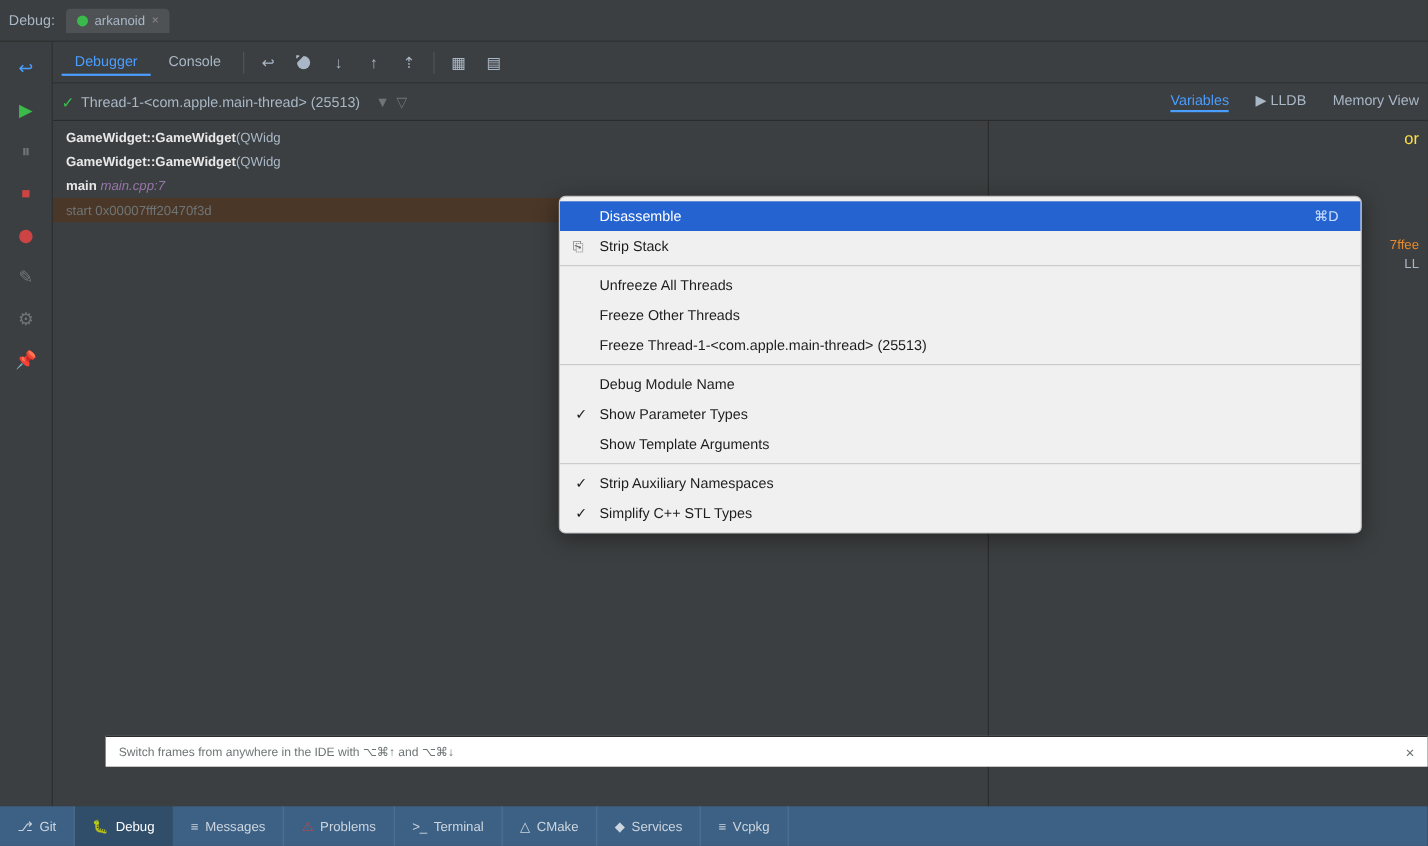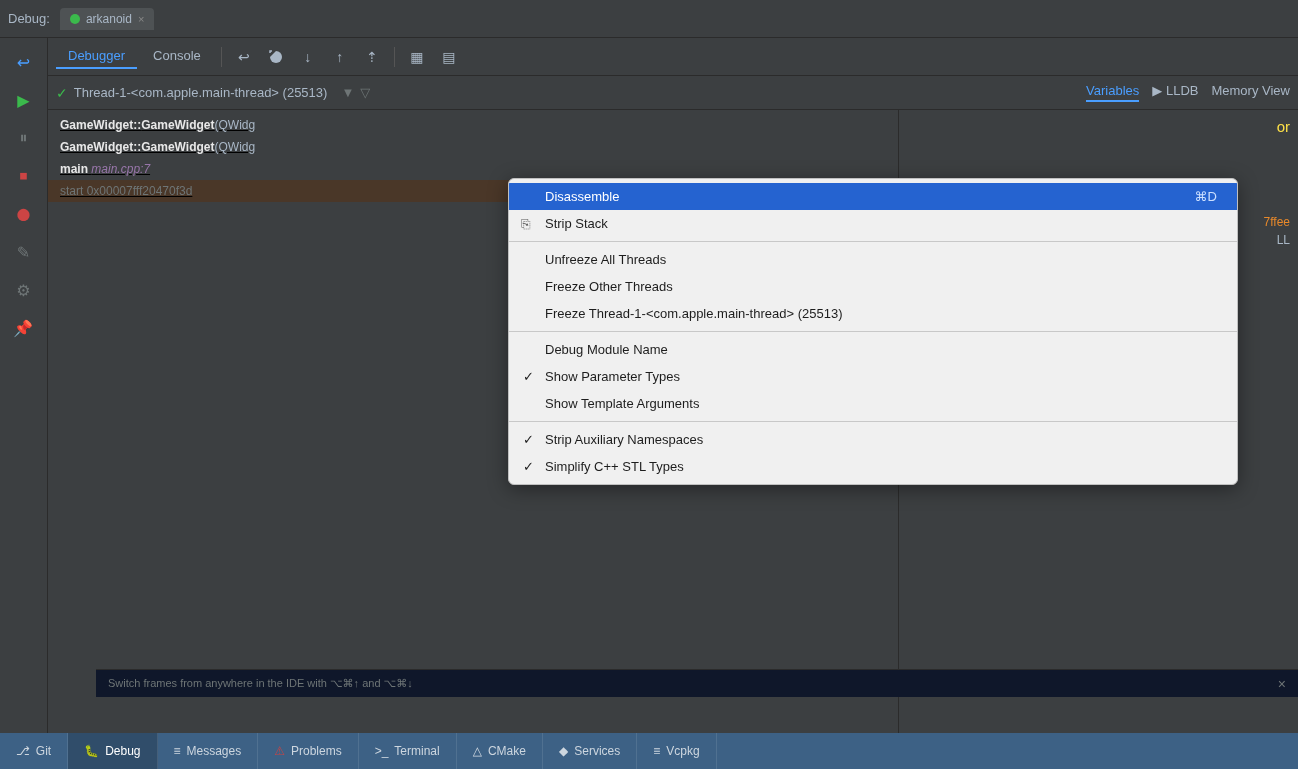--- a/index.html
+++ b/index.html
@@ -186,42 +186,41 @@
       cursor: pointer;
     }
 
     .dropdown-arrow {
       color: #6e7576;
       cursor: pointer;
     }
 
     .thread-bar-right {
       display: flex;
-      gap: 13px;
+      gap: 24px;
       color: #a9b7c6;
       font-size: 13px;
       justify-content: space-between;
     }
 
     .variables-tab {
       color: #4a9eff;
       border-bottom: 2px solid #4a9eff;
       padding-bottom: 2px;
     }
 
     
     .frames-area {
       flex: 1;
       overflow: hidden;
       position: relative;
     }
 
     .frame-list {
       padding: 4px 0;
-      text-decoration: underline;
     }
 
     .frame-item {
       padding: 4px 12px;
       color: #a9b7c6;
       font-size: 12px;
       white-space: nowrap;
       overflow: hidden;
       text-overflow: ellipsis;
     }
@@ -274,21 +273,21 @@
       color: #ffffff;
     }
 
     
     .info-bar {
       position: absolute;
       bottom: 36px;
       left: 48px;
       right: 0;
       height: 28px;
-      background: #0f172a;
+      background: #ffffff;
       display: flex;
       align-items: center;
       padding: 0 12px;
       border-top: 1px solid #2b2b2b;
     }
 
     .info-text {
       color: #6e7576;
       font-size: 11px;
       flex: 1;

